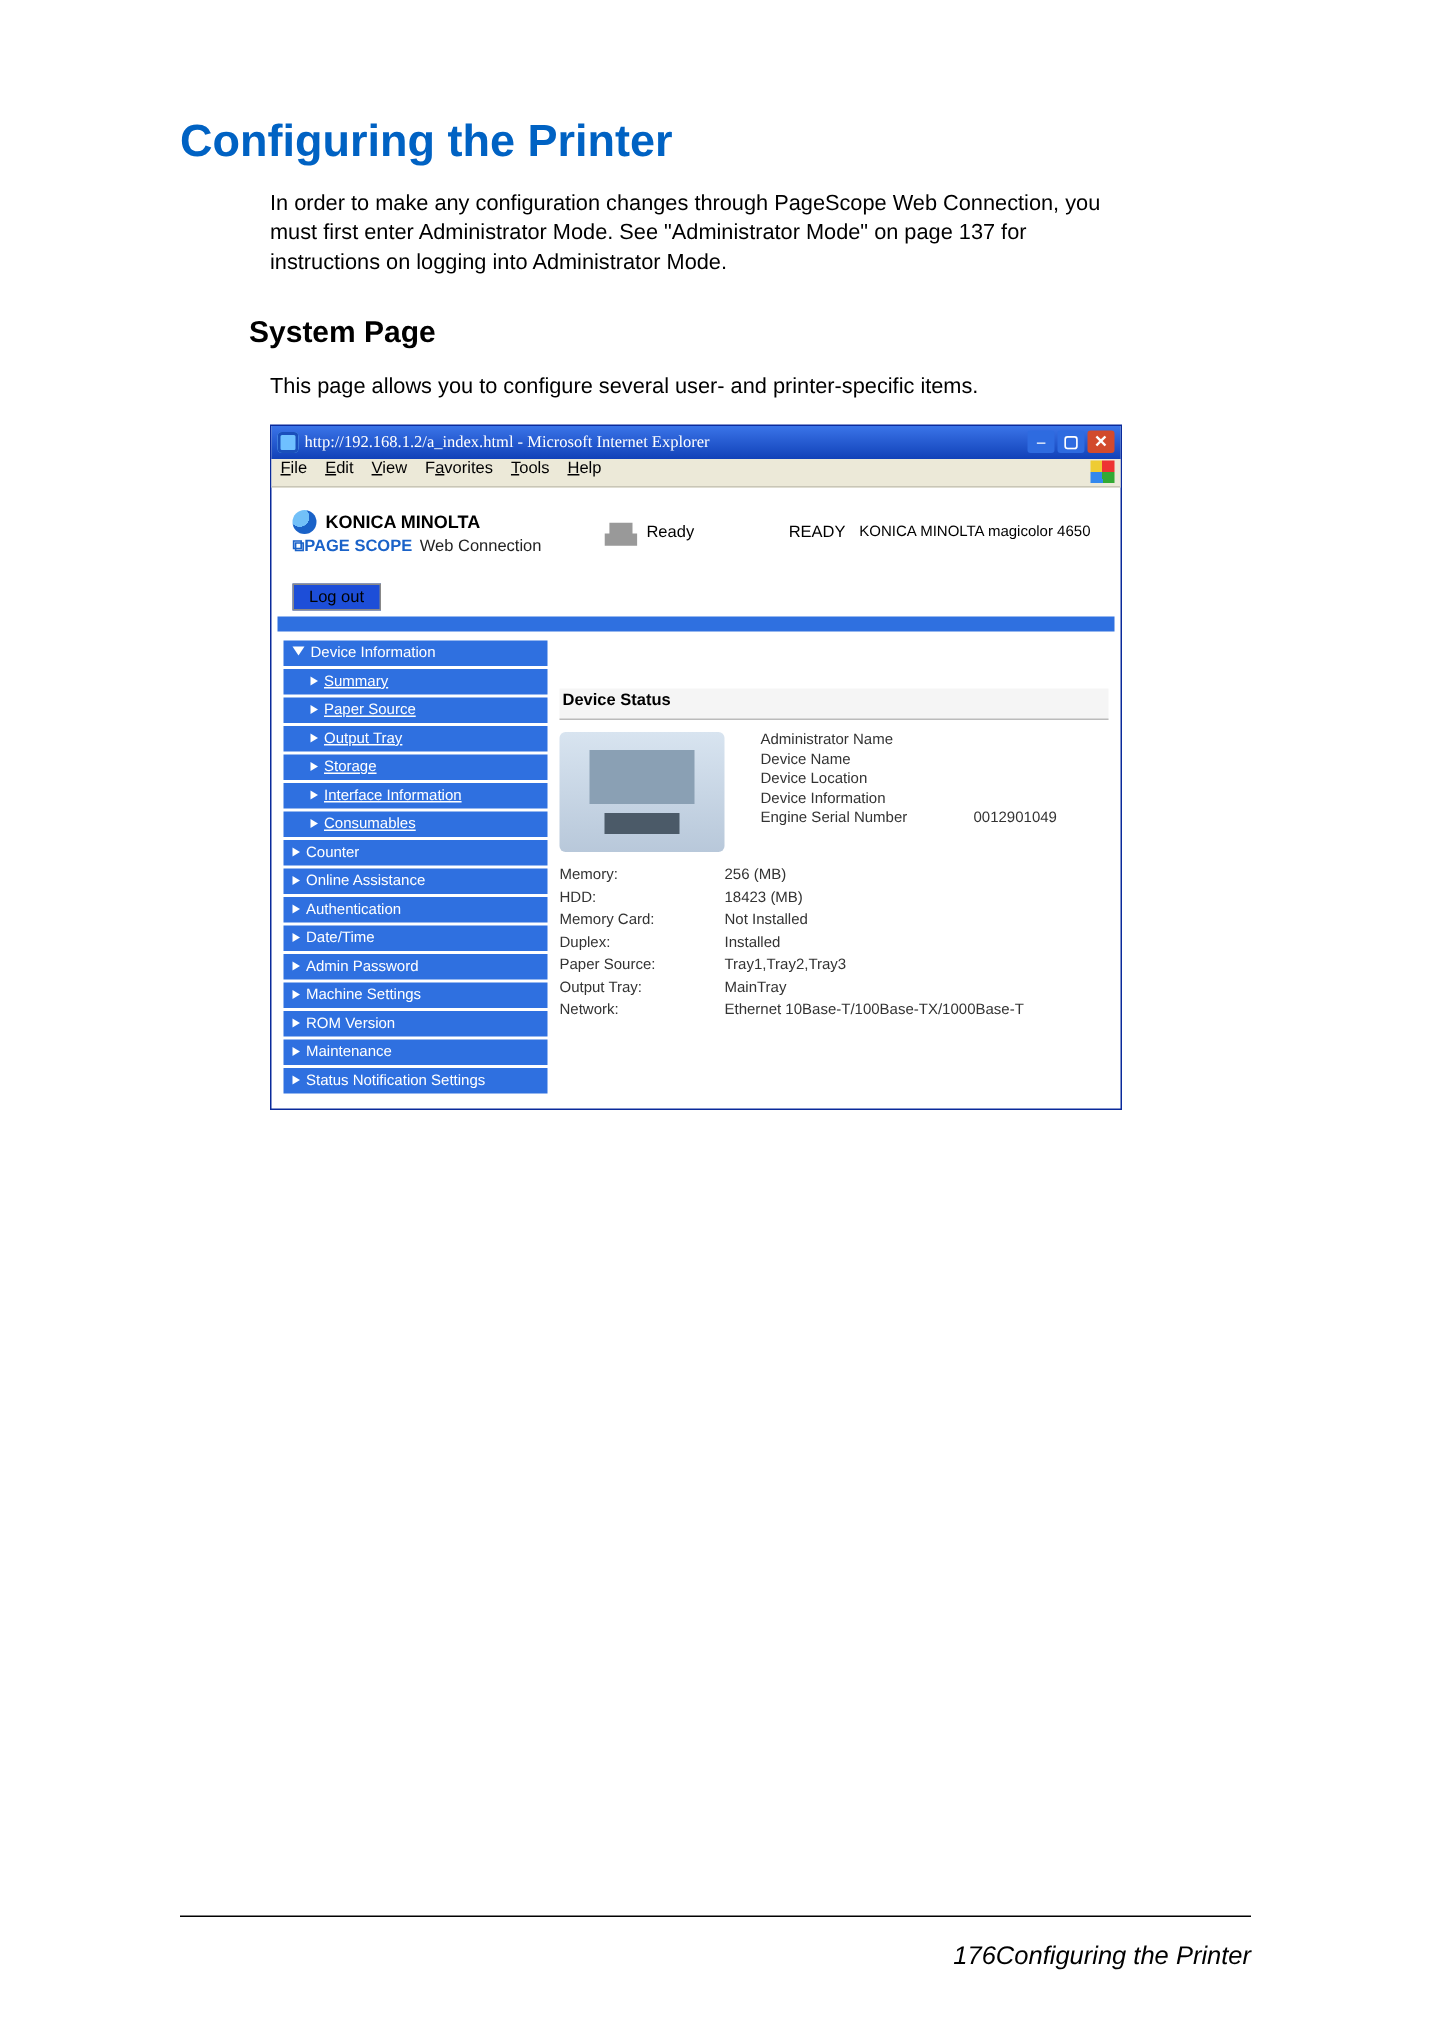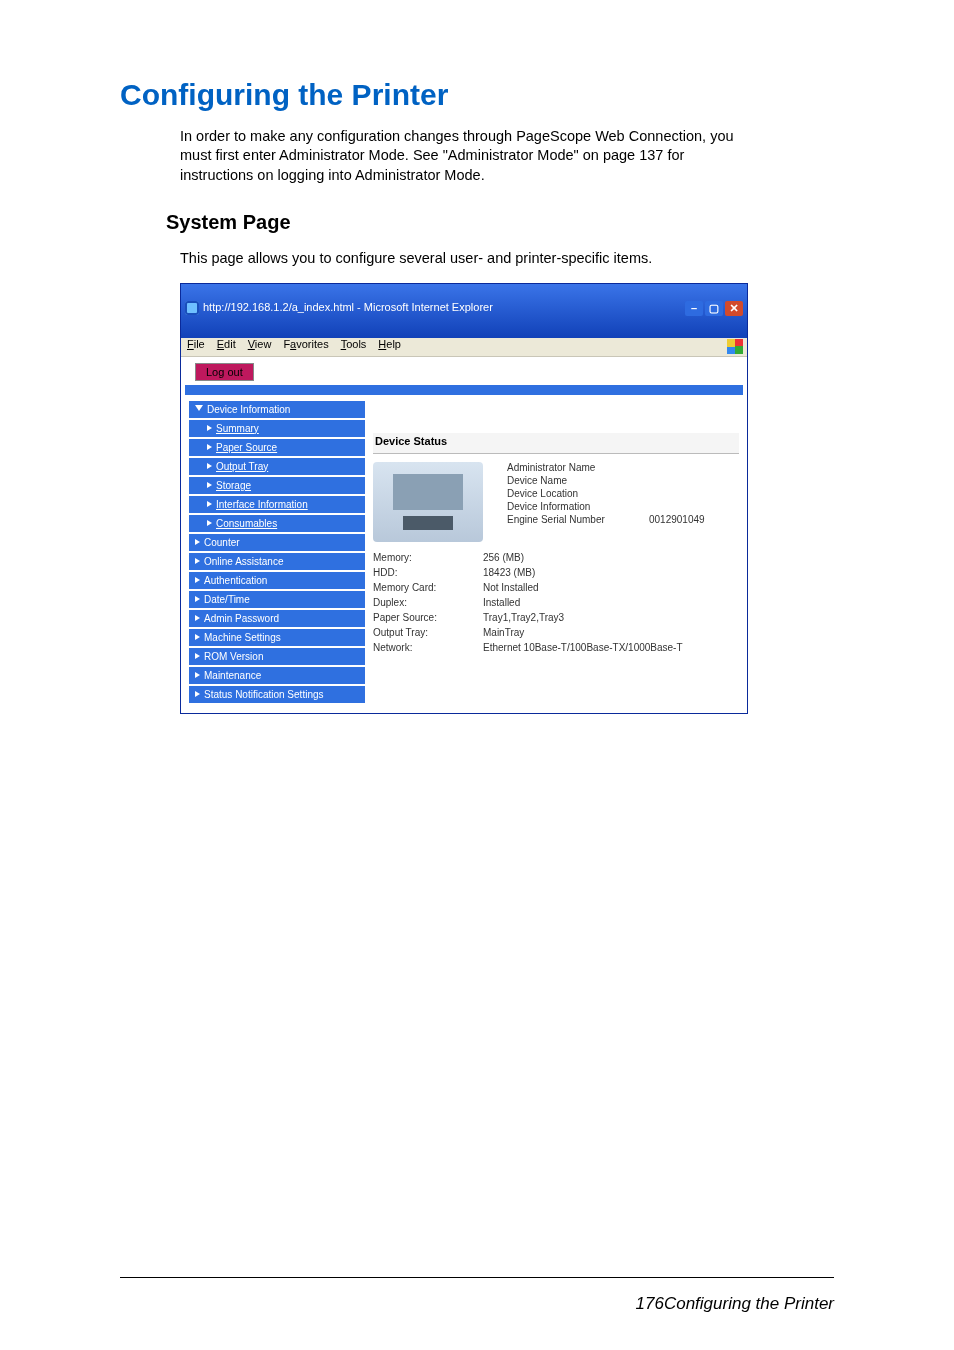--- a/index.html
+++ b/index.html
@@ -33,26 +33,27 @@
   .shot {
     margin: 14px 0 0 60px;
     width:566px;
     border:1px solid #0a2a9b;
     font-family:"Tahoma", Arial, sans-serif;
     font-size:11px;
     color:#000;
     background:#fff;
   }
   .titlebar {
-    display:flex; 
+    display:flex; align-items:center;
     height:20px;
     background:linear-gradient(to bottom,#3a74e8,#1141b8);
     color:#fff;
-    padding:17px 4px;
+    padding:1px 4px;
     font-size:11px;
+    font-family:Liberation Serif, serif;
   }
   .titlebar .ie-ico {
     width:14px; height:14px; background:#6fc0ff;
     border-radius:3px; margin-right:4px;
     display:inline-block;
     box-shadow:inset 0 0 0 2px #1a4fbb;
   }
   .titlebar .tb-text { flex:1; white-space:nowrap; overflow:hidden; }
   .win-btns { display:flex; gap:2px; }
   .win-btn {
@@ -103,21 +104,21 @@
     clip-path: polygon(0 55%,15% 55%,15% 15%,85% 15%,85% 55%,100% 55%,100% 100%,0 100%);
   }
   .ready-small { font-size:11px; }
   .ready-big { margin-left:55px; font-size:11px; }
   .modelname { margin-left:auto; font-size:10px; padding-right:6px;}
 
   .btnrow { display:flex; align-items:flex-start; padding:6px 14px 0 14px; gap:40px;}
   .logout-btn {
     font-family:inherit; font-size:11px;
     padding:0 10px; height:18px;
-    background:#be185d; border:1px solid #888;
+    background:#1d4ed8; border:1px solid #888;
   }
   .tabs { display:flex; gap:2px; }
   .tab {
     height:20px; display:flex; align-items:center; justify-content:center;
     padding:0 14px;
     font-size:11px;
     color:#fff;
     background:#1a4fbb;
     border:1px solid #0a2a9b;
   }
@@ -237,20 +238,38 @@
   <div class="menubar">
     <span class="mi"><u>F</u><span title="File">ile</span></span>
     <span class="mi"><u>E</u>dit</span>
     <span class="mi"><u>V</u>iew</span>
     <span class="mi">F<u>a</u>vorites</span>
     <span class="mi"><u>T</u>ools</span>
     <span class="mi"><u>H</u>elp</span>
     <span class="win-flag"></span>
   </div>
 
+  <div class="top-area">
+    <div>
+      <div class="km-logo">
+        <span class="globe"></span>
+        <span>KONICA MINOLTA</span>
+      </div>
+      <div class="pagescope">
+        <span class="ps-ico">⧉PAGE SCOPE</span>
+        <span>Web Connection</span>
+      </div>
+    </div>
+    <div class="ready-stack">
+      <span class="printer-ico"></span>
+      <span class="ready-small">Ready</span>
+    </div>
+    <span class="ready-big">READY</span>
+    <span class="modelname">KONICA MINOLTA magicolor 4650</span>
+  </div>
 
   <div class="btnrow">
     <button class="logout-btn">Log out</button>
   </div>
 
   <div class="bluebar"></div>
 
   <div class="body-flex">
     <div class="leftcol">
       <div class="side-item header">

